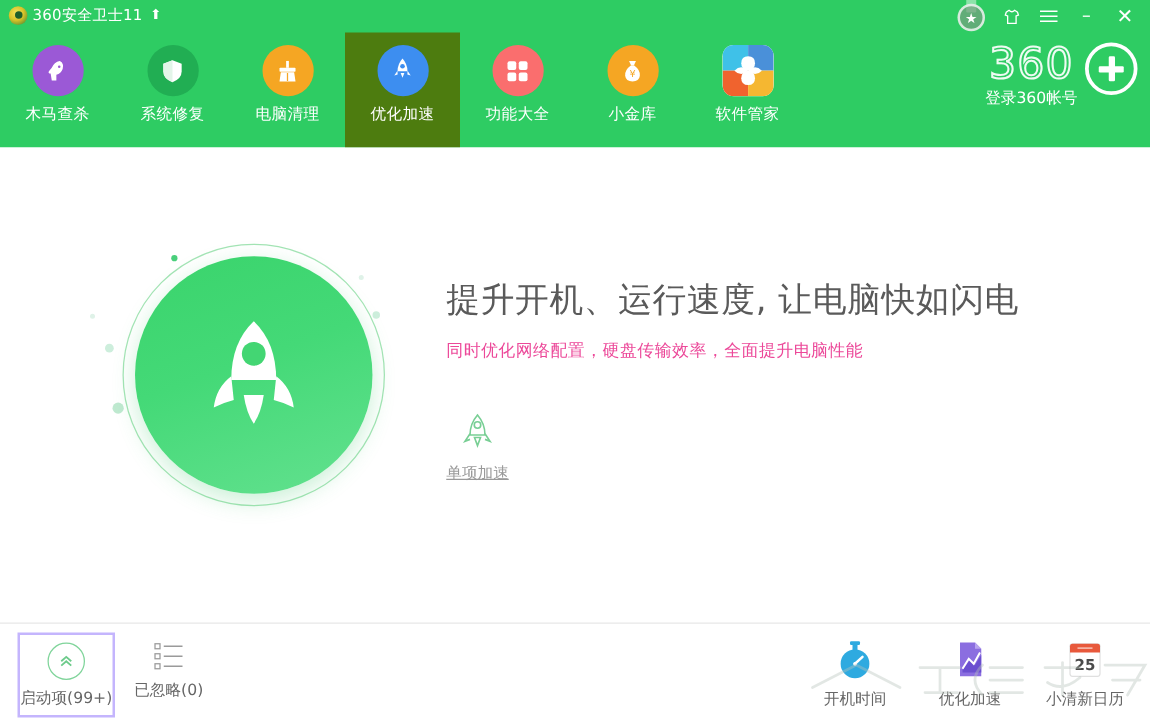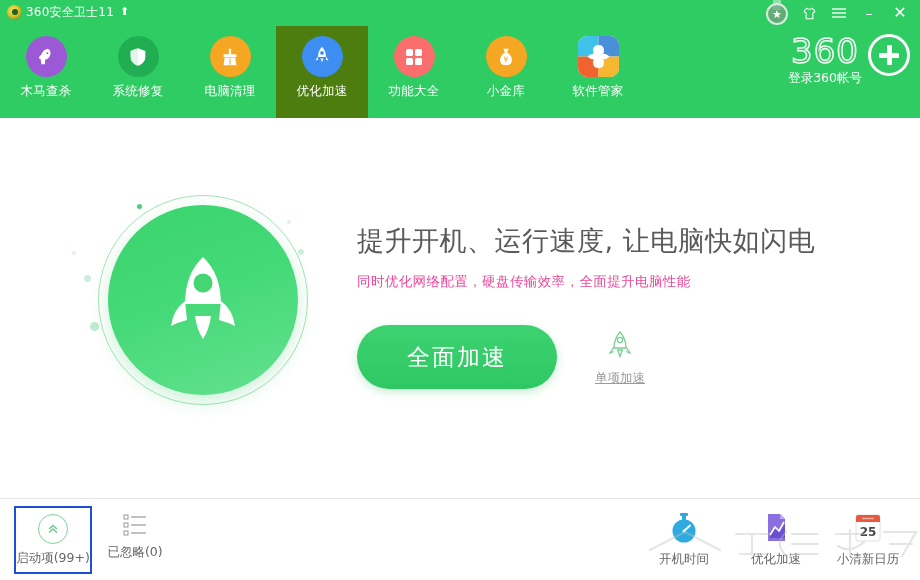--- a/index.html
+++ b/index.html
@@ -176,21 +176,21 @@
   }
   .foot-left {
     position: absolute; left: 14px; top: 7px;
     display: flex; align-items: flex-start; gap: 4px;
   }
   .foot-cell {
     width: 78px; padding: 6px 2px 6px;
     display: flex; flex-direction: column; align-items: center; gap: 6px;
     cursor: pointer;
   }
-  .foot-cell.selected { border: 2px solid #1d4ed8; }
+  .foot-cell.selected { border: 2px solid #c4b5fd; }
   .foot-label { font-size: 12.5px; color: #666666; line-height: 16px; white-space: nowrap; }
   .foot-right {
     position: absolute; right: 14px; top: 7px;
     display: flex; align-items: flex-start; gap: 16px;
   }
   .foot-cell-r {
     width: 76px; padding: 6px 2px;
     display: flex; flex-direction: column; align-items: center; gap: 7px;
     cursor: pointer;
   }
@@ -364,21 +364,20 @@
         </svg>
       </div>
     </div>
 
     <div class="hero-text">
       <div class="headline">提升开机、运行速度, 让电脑快如闪电</div>
       <div class="subline">同时优化网络配置，硬盘传输效率，全面提升电脑性能</div>
     </div>
 
     <div class="cta-row">
-      <button class="cta-btn">全面加速</button>
       <div class="single-speed">
         <svg width="30" height="34" viewBox="0 0 30 34" fill="none" stroke="#79cf95" stroke-width="1.3">
           <path d="M15 2 Q21 9 21 18 L9 18 Q9 9 15 2 Z"></path>
           <circle cx="15" cy="10" r="2.6"></circle>
           <path d="M9 17 L5 23 L9 21.5"></path>
           <path d="M21 17 L25 23 L21 21.5"></path>
           <path d="M12.6 20 L17.4 20 L15 26.5 Z"></path>
         </svg>
         <span class="single-label">单项加速</span>
       </div>

